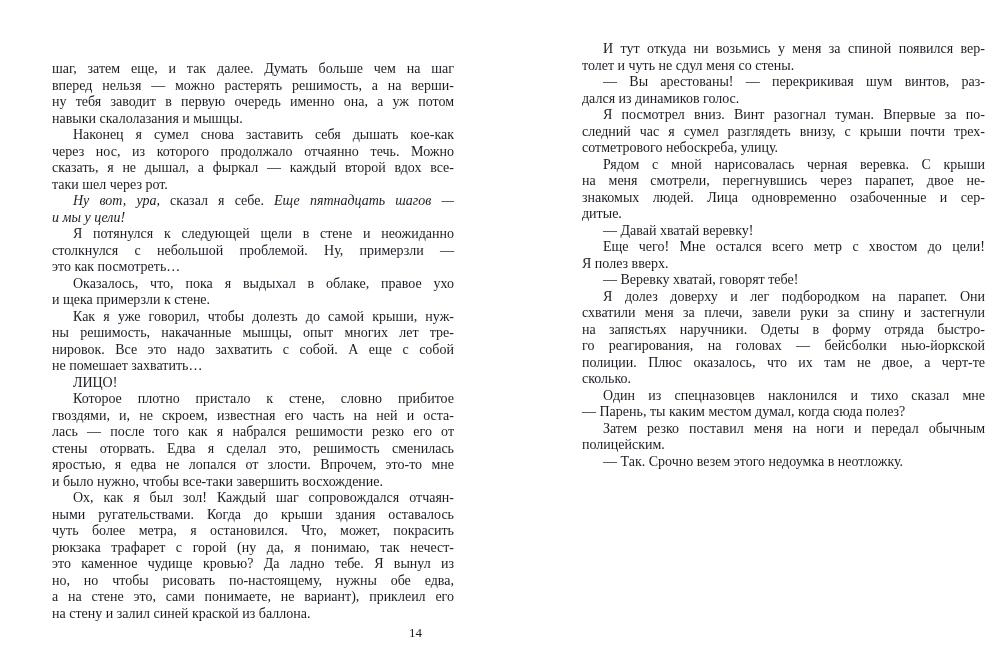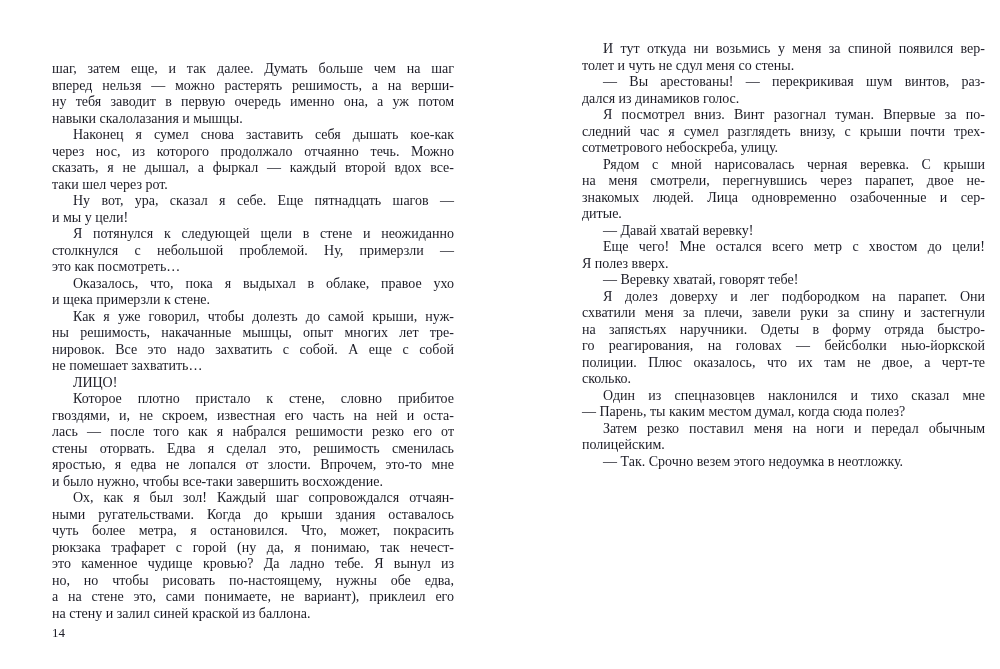--- a/index.html
+++ b/index.html
@@ -20,25 +20,25 @@
   }
   .col-left  { left: 52px;  width: 402px; margin-top: 20px; }
   .col-right { left: 582px; width: 403px; }
   .para { margin: 0; }
   .line {
     text-align: justify;
     text-align-last: justify;
   }
   .line.last { text-align-last: left; }
   .line.indent { text-indent: 21px; }
-  .it { }
+  .it { font-style: italic; }
   .page-num {
     position: absolute;
     top: 625px; left: 52px; width: 370px;
-    text-align: left;
+    text-align: right;
     font-size: 13px;
     color: #1c1c26;
   }
 </style>
 </head>
 <body>
 
 <div class="spread">
   <div class="text-col col-left">
       <div class="para">

